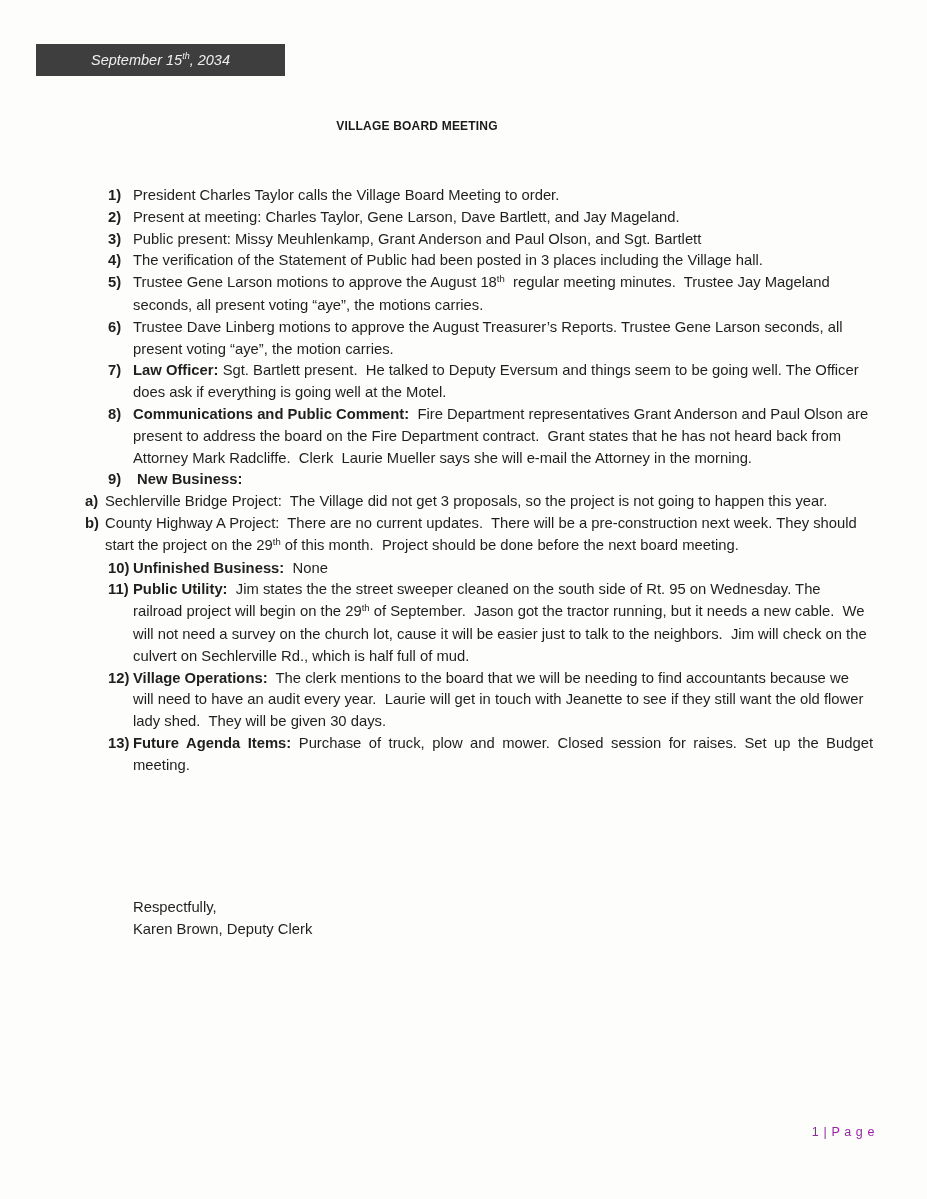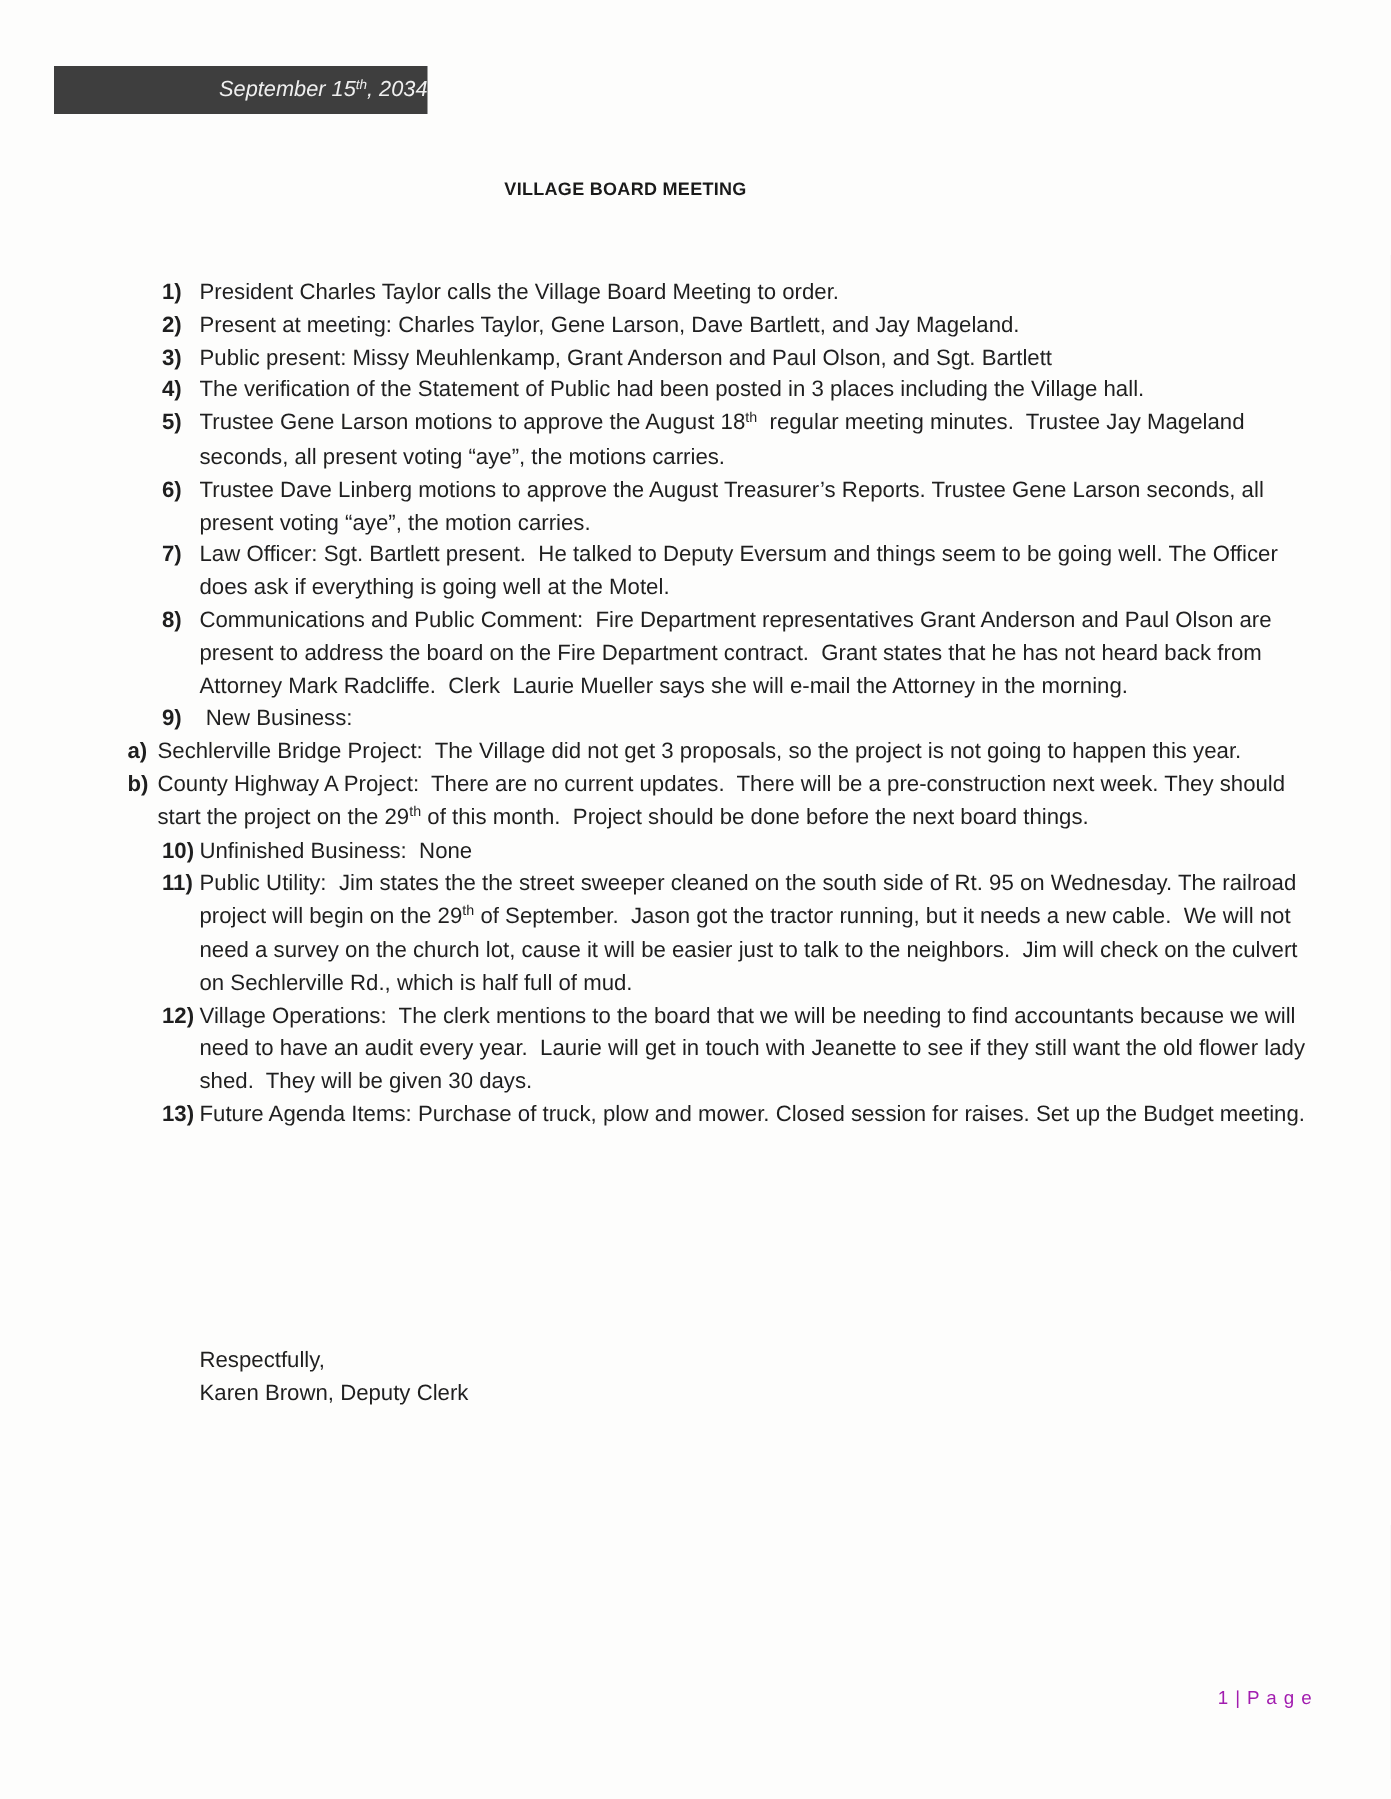--- a/index.html
+++ b/index.html
@@ -25,21 +25,21 @@
   .header-row{
     position:absolute;left:36px;top:44px;width:860px;
     display:flex;align-items:stretch;
   }
   .date-box{
     width:249px;height:32px;
     background:var(--header-box-bg);
     color:#efefef;
     font-style:italic;
     font-size:14.5px;
-    display:flex;align-items:center;justify-content:flex-end;
+    display:flex;align-items:center;justify-content:center;
     white-space:pre;
   }
   .date-box .sup-sm{font-size:9px;position:relative;top:-4px;}
   .header-title-wrap{
     flex:1;
     margin-left:8px;
     border-bottom:2px solid var(--header-rule);
     display:flex;align-items:center;
     padding-left:11px;
     font-weight:bold;
@@ -62,21 +62,21 @@
     font-size:14.8px;
     line-height:21.8px;
     white-space:pre-wrap;
     color:var(--text);
   }
   .item.lv1{margin-left:108px;padding-left:25px;width:740px;}
   .item.lv1 .marker{display:inline-block;width:25px;margin-left:-25px;font-weight:bold;white-space:pre;}
   .item.lv0{margin-left:85px;padding-left:20px;width:780px;}
   .item.lv0 .marker{display:inline-block;width:20px;margin-left:-20px;font-weight:bold;white-space:pre;}
   .item.justify{white-space:normal;text-align:justify;}
-  .b{font-weight:normal;}
+  .b{font-weight:bold;}
   .sup{font-size:9.5px;position:relative;top:-5px;}
   
   .closing{
     position:absolute;left:133px;top:897px;
     font-size:14.8px;line-height:21.8px;
   }
   
   .footer{
     position:absolute;top:1125px;right:52px;
     font-size:12.5px;
@@ -100,21 +100,21 @@
       <div class="item lv1"><span class="marker">1)</span><span><span>President Charles Taylor calls the Village Board Meeting to order.</span></span></div>
       <div class="item lv1"><span class="marker">2)</span><span><span>Present at meeting: Charles Taylor, Gene Larson, Dave Bartlett, and Jay Mageland.</span></span></div>
       <div class="item lv1"><span class="marker">3)</span><span><span>Public present: Missy Meuhlenkamp, Grant Anderson and Paul Olson, and Sgt. Bartlett</span></span></div>
       <div class="item lv1"><span class="marker">4)</span><span><span>The verification of the Statement of Public had been posted in 3 places including the Village hall.</span></span></div>
       <div class="item lv1"><span class="marker">5)</span><span><span>Trustee Gene Larson motions to approve the August 18</span><span class="sup">th</span><span>  regular meeting minutes.  Trustee Jay Mageland  seconds, all present voting “aye”, the motions carries.</span></span></div>
       <div class="item lv1"><span class="marker">6)</span><span><span>Trustee Dave Linberg motions to approve the August Treasurer’s Reports. Trustee Gene Larson seconds, all present voting “aye”, the motion carries.</span></span></div>
       <div class="item lv1"><span class="marker">7)</span><span><span class="b">Law Officer:</span><span> Sgt. Bartlett present.  He talked to Deputy Eversum and things seem to be going well. The Officer does ask if everything is going well at the Motel.</span></span></div>
       <div class="item lv1"><span class="marker">8)</span><span><span class="b">Communications and Public Comment:</span><span>  Fire Department representatives Grant Anderson and Paul Olson are present to address the board on the Fire Department contract.  Grant states that he has not heard back from Attorney Mark Radcliffe.  Clerk  Laurie Mueller says she will e-mail the Attorney in the morning.</span></span></div>
       <div class="item lv1"><span class="marker">9)</span><span><span class="b"> New Business:</span></span></div>
       <div class="item lv0"><span class="marker">a)</span><span><span>Sechlerville Bridge Project:  The Village did not get 3 proposals, so the project is not going to happen this year.</span></span></div>
-      <div class="item lv0"><span class="marker">b)</span><span><span>County Highway A Project:  There are no current updates.  There will be a pre-construction next week. They should start the project on the 29</span><span class="sup">th</span><span> of this month.  Project should be done before the next board things.</span></span></div>
+      <div class="item lv0"><span class="marker">b)</span><span><span>County Highway A Project:  There are no current updates.  There will be a pre-construction next week. They should start the project on the 29</span><span class="sup">th</span><span> of this month.  Project should be done before the next board meeting.</span></span></div>
       <div class="item lv1"><span class="marker">10)</span><span><span class="b">Unfinished Business:</span><span>  None</span></span></div>
       <div class="item lv1"><span class="marker">11)</span><span><span class="b">Public Utility:</span><span>  Jim states the the street sweeper cleaned on the south side of Rt. 95 on Wednesday. The railroad project will begin on the 29</span><span class="sup">th</span><span> of September.  Jason got the tractor running, but it needs a new cable.  We will not need a survey on the church lot, cause it will be easier just to talk to the neighbors.  Jim will check on the culvert on Sechlerville Rd., which is half full of mud.</span></span></div>
       <div class="item lv1"><span class="marker">12)</span><span><span class="b">Village Operations:</span><span>  The clerk mentions to the board that we will be needing to find accountants because we will need to have an audit every year.  Laurie will get in touch with Jeanette to see if they still want the old flower lady shed.  They will be given 30 days.</span></span></div>
       <div class="item lv1 justify"><span class="marker">13)</span><span><span class="b">Future Agenda Items:</span><span>  Purchase of truck, plow and mower.  Closed session for raises.  Set up the Budget meeting.</span></span></div>
     </div>
 
   <div class="closing">
     <div>Respectfully,</div>
     <div>Karen Brown, Deputy Clerk</div>
   </div>

